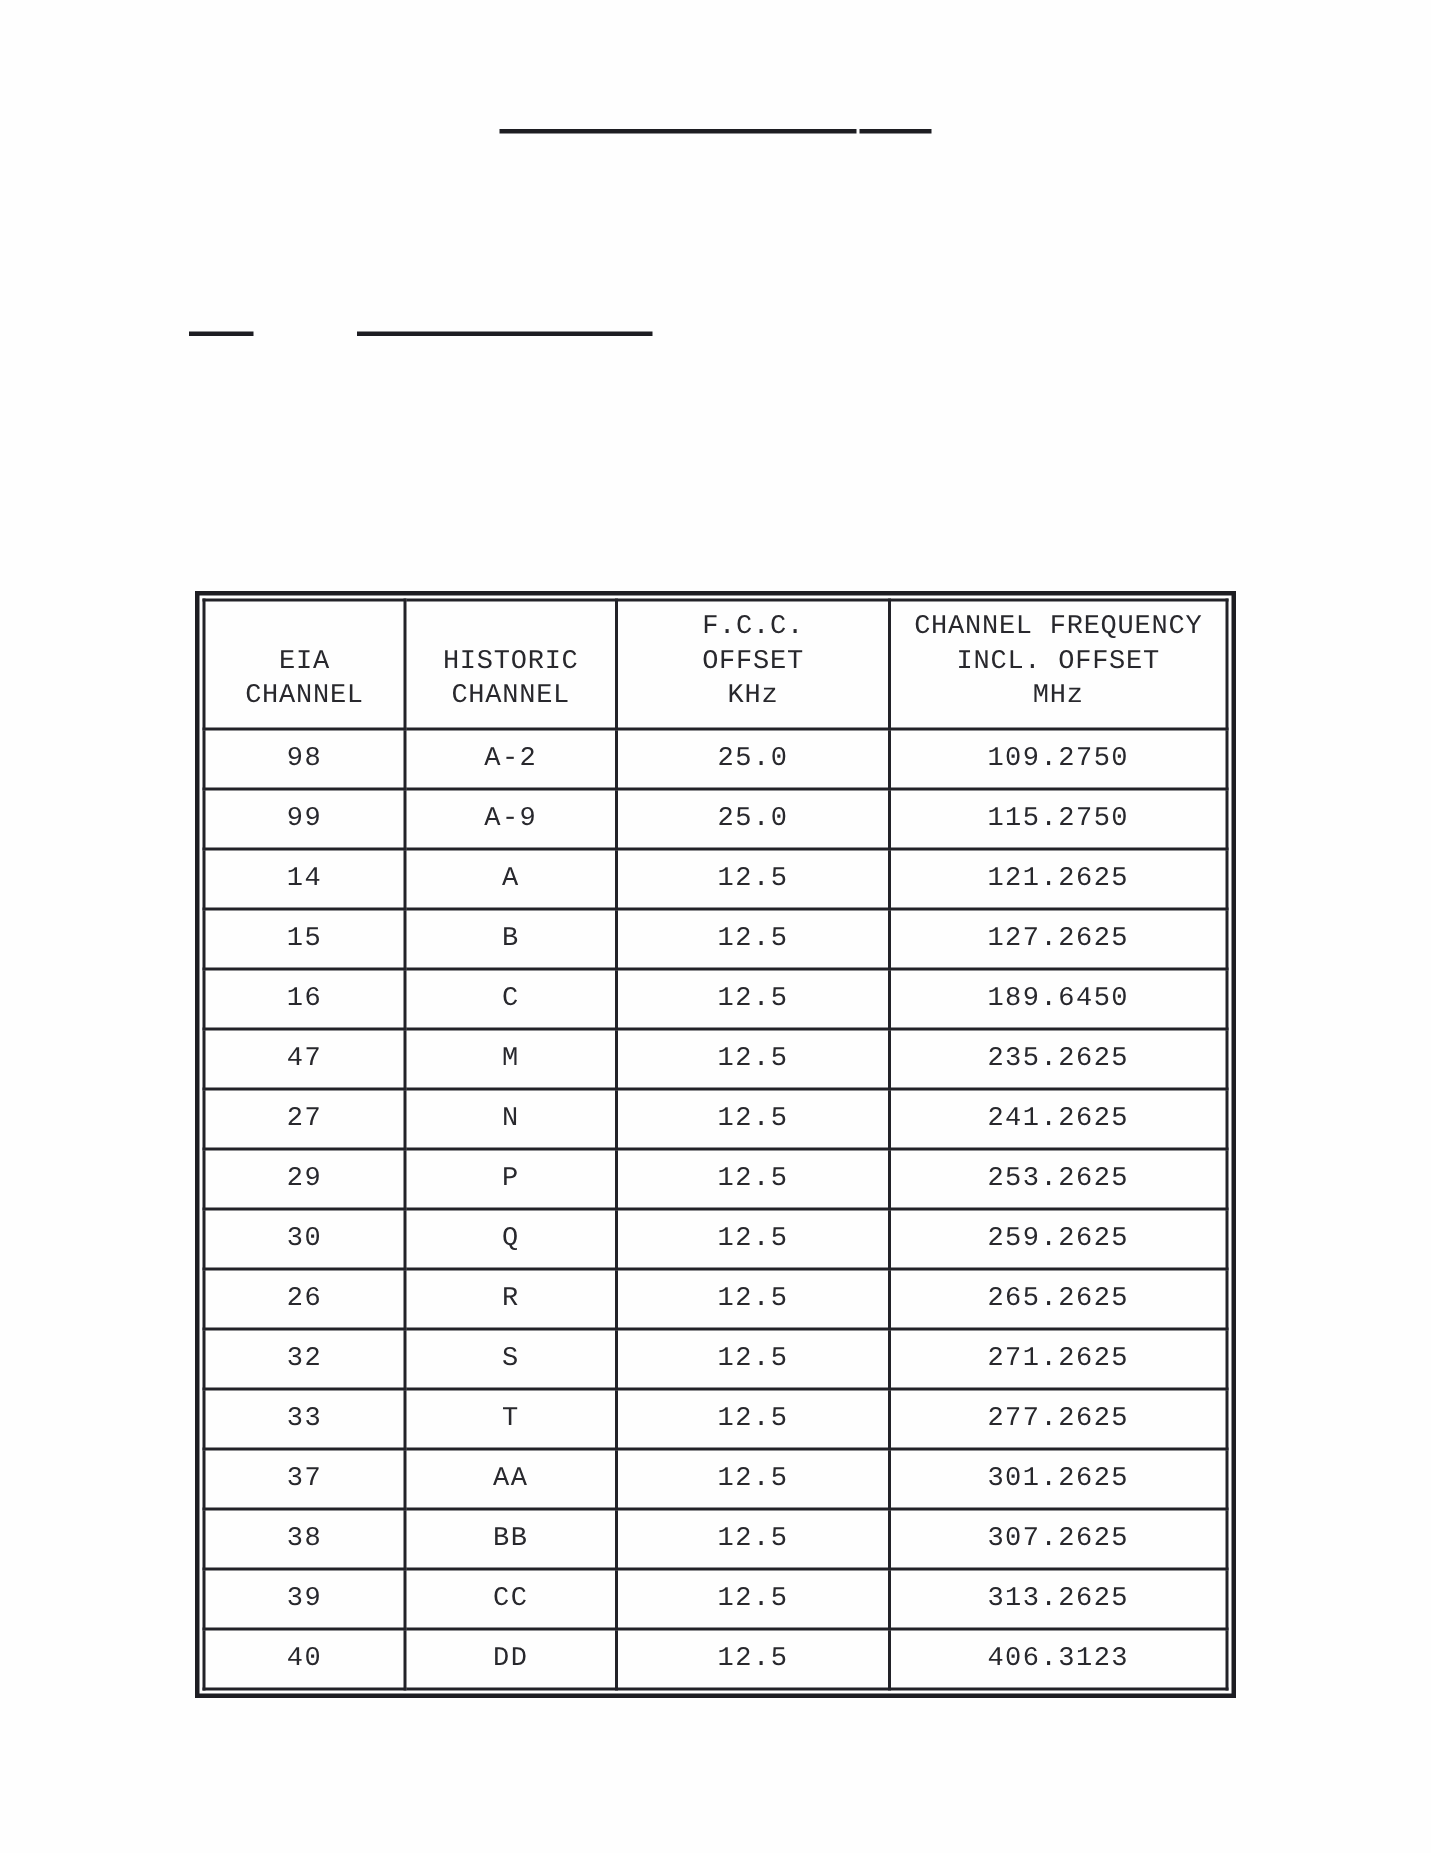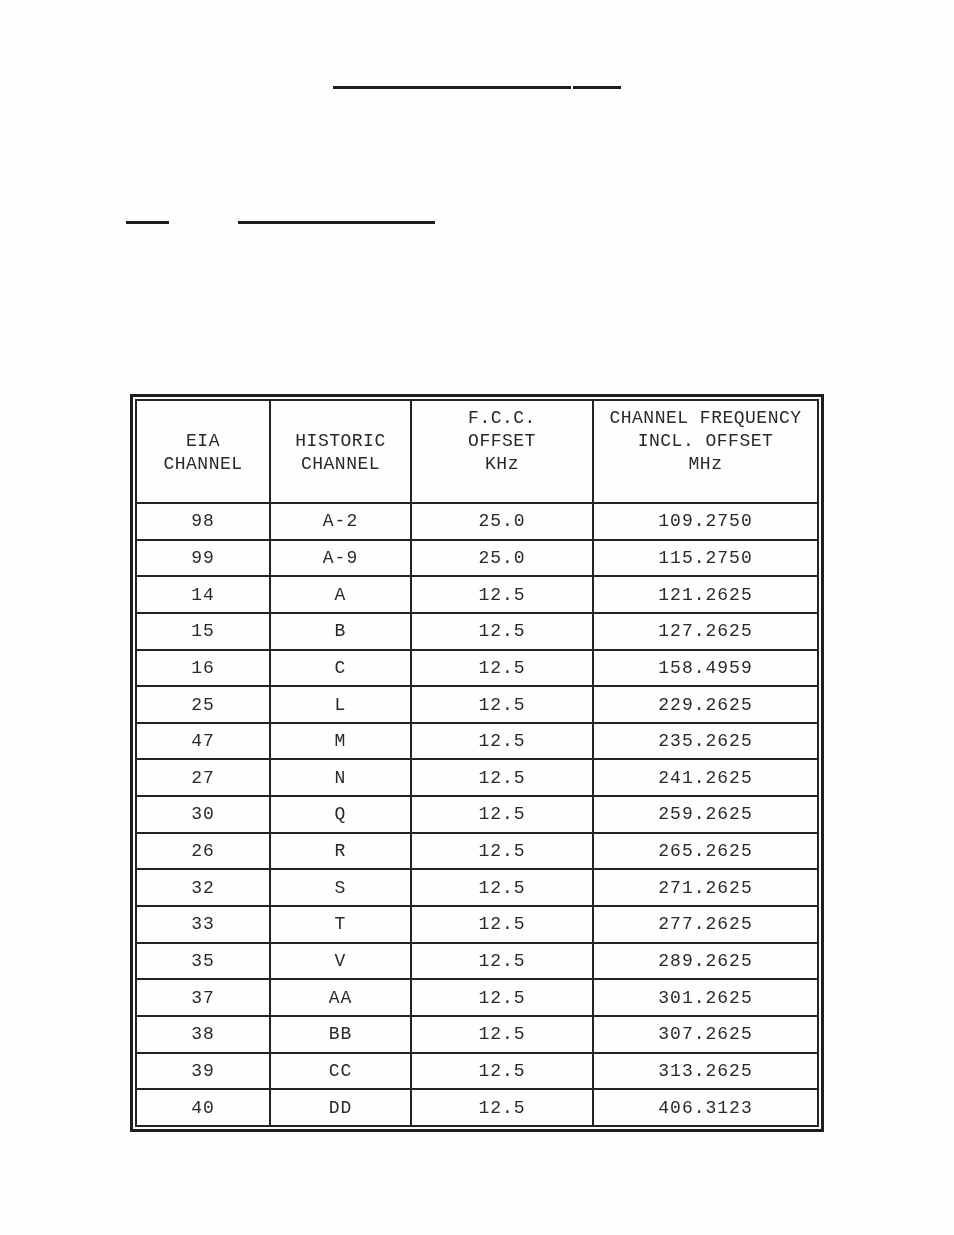--- a/index.html
+++ b/index.html
@@ -47,21 +47,21 @@
   }
   .channel-table th,
   .channel-table td {
     border: 2px solid #222228;
     text-align: center;
     font-weight: normal;
     padding: 0;
   }
   .channel-table th {
     vertical-align: bottom;
-    padding: 6px 0 26px 0;
+    padding: 6px 0 9px 0;
     height: 58px;
     font-size: 18px;
     line-height: 23px;
     letter-spacing: 0.5px;
     white-space: pre-line;
   }
   .channel-table td {
     font-size: 18px;
     letter-spacing: 1px;
     vertical-align: middle;
@@ -122,41 +122,41 @@
           <tr>
     <td>15</td>
     <td>B</td>
     <td>12.5</td>
     <td>127.2625</td>
   </tr>
           <tr>
     <td>16</td>
     <td>C</td>
     <td>12.5</td>
-    <td>158.4959</td>
-  </tr>
-          <tr>
-    <td>25</td>
-    <td>L</td>
-    <td>12.5</td>
-    <td>229.2625</td>
+    <td>189.6450</td>
   </tr>
           <tr>
     <td>47</td>
     <td>M</td>
     <td>12.5</td>
     <td>235.2625</td>
   </tr>
           <tr>
     <td>27</td>
     <td>N</td>
     <td>12.5</td>
     <td>241.2625</td>
   </tr>
           <tr>
+    <td>29</td>
+    <td>P</td>
+    <td>12.5</td>
+    <td>253.2625</td>
+  </tr>
+          <tr>
     <td>30</td>
     <td>Q</td>
     <td>12.5</td>
     <td>259.2625</td>
   </tr>
           <tr>
     <td>26</td>
     <td>R</td>
     <td>12.5</td>
     <td>265.2625</td>
@@ -165,26 +165,20 @@
     <td>32</td>
     <td>S</td>
     <td>12.5</td>
     <td>271.2625</td>
   </tr>
           <tr>
     <td>33</td>
     <td>T</td>
     <td>12.5</td>
     <td>277.2625</td>
-  </tr>
-          <tr>
-    <td>35</td>
-    <td>V</td>
-    <td>12.5</td>
-    <td>289.2625</td>
   </tr>
           <tr>
     <td>37</td>
     <td>AA</td>
     <td>12.5</td>
     <td>301.2625</td>
   </tr>
           <tr>
     <td>38</td>
     <td>BB</td>

